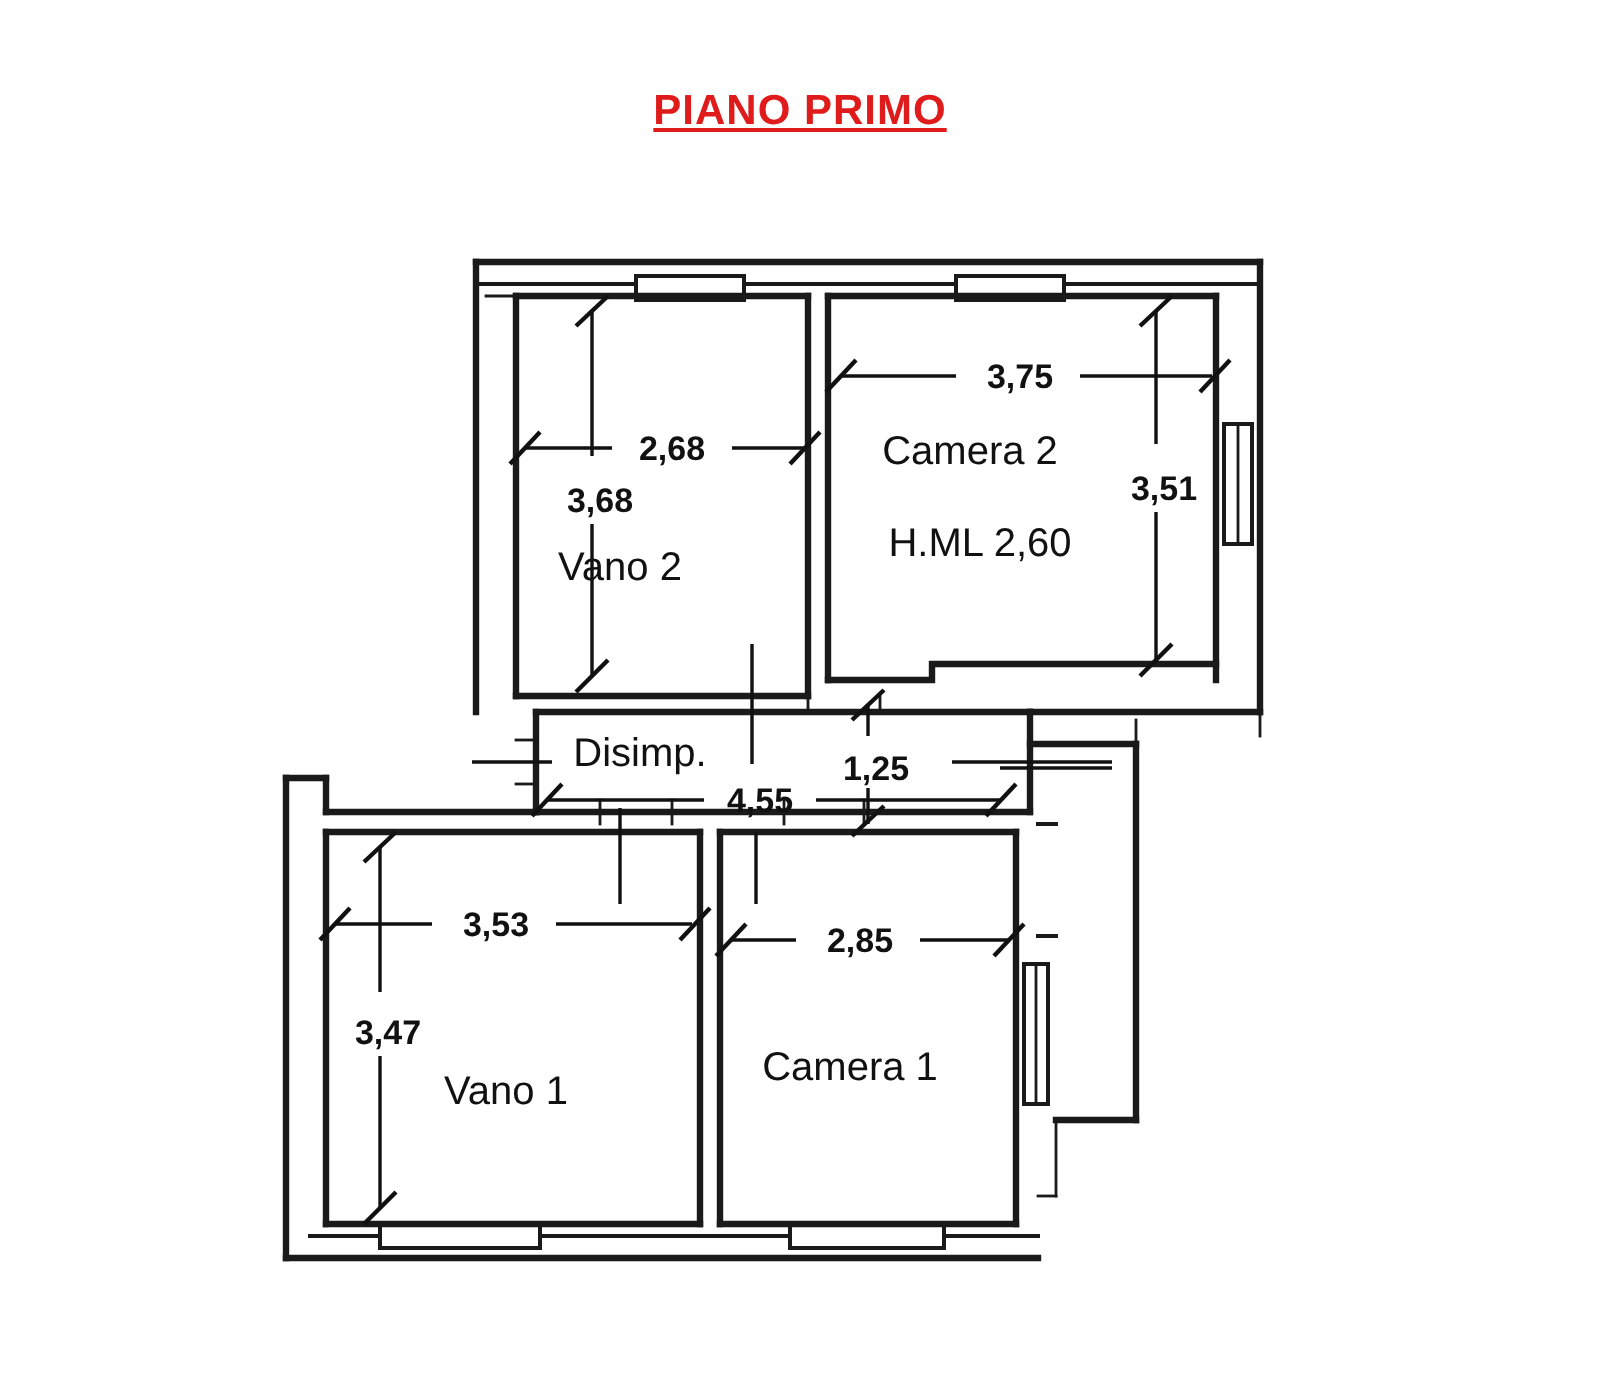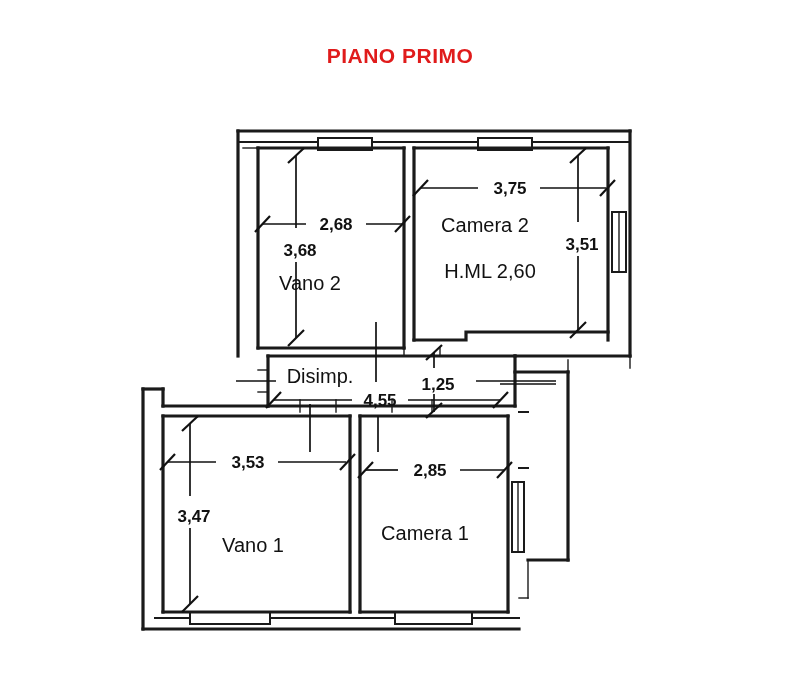--- a/index.html
+++ b/index.html
@@ -25,20 +25,21 @@
     left: 0;
     top: 44px;
     width: 800px;
     text-align: center;
     font-family: "Liberation Sans", sans-serif;
     font-weight: bold;
     font-size: 21px;
     letter-spacing: 0.5px;
     color: #e01b1b;
     user-select: none;
+    text-decoration: underline;
   }
   svg.plan {
     position: absolute;
     left: 0;
     top: 0;
     width: 800px;
     height: 698px;
   }
   .wall { fill: none; stroke: #1a1a1a; stroke-width: 3.2; stroke-linecap: square; stroke-linejoin: miter; }
   .wall-thin { fill: none; stroke: #1a1a1a; stroke-width: 2.0; stroke-linecap: square; stroke-linejoin: miter; }

